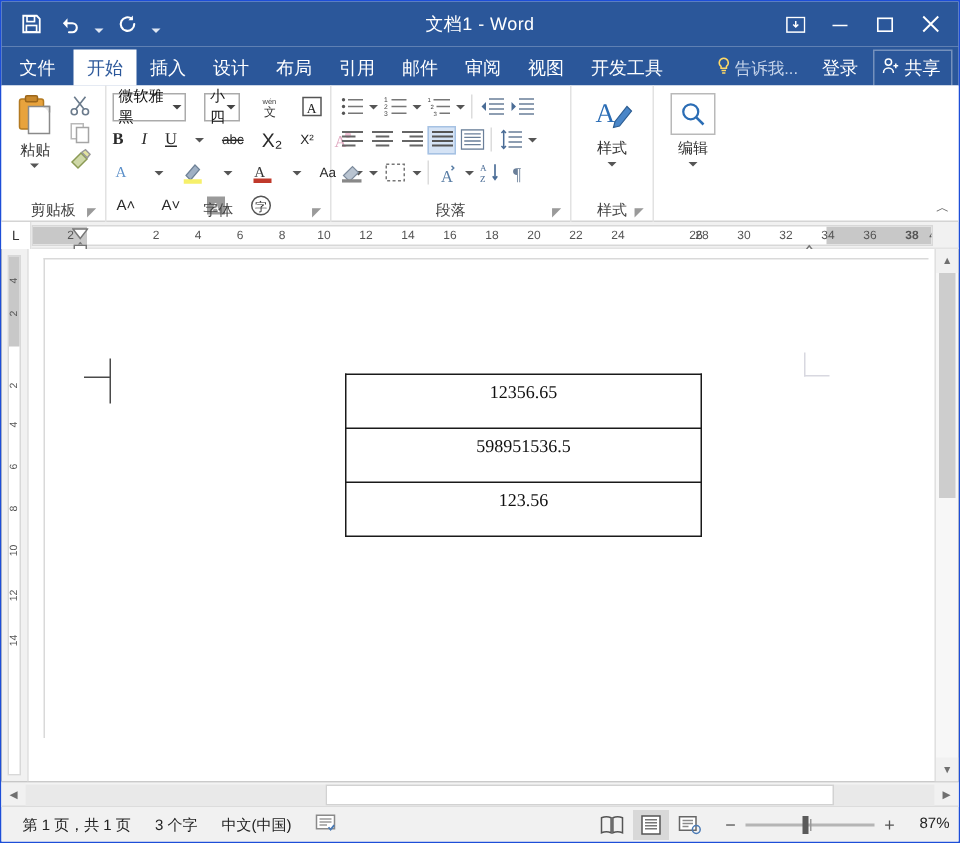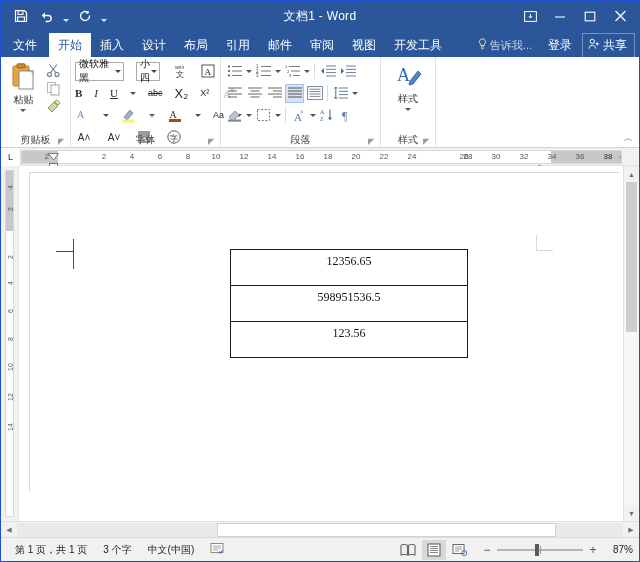--- a/index.html
+++ b/index.html
@@ -818,20 +818,32 @@
               </svg>
           </span>
           <span class="blabel">样式</span>
           <span class="clip-caret"></span>
         </div>
       </div>
       <div class="glabel">样式</div>
       <div class="glaunch">◤</div>
     </div>
 
+    <div class="rgroup g-edit">
+      <div class="rgroup-body" style="flex-direction:column;align-items:center;">
+        <div class="editbox">
+          <svg width="18" height="18" viewBox="0 0 18 18">
+              <circle cx="7.5" cy="7.5" r="5" fill="none" stroke="#2b6db5" stroke-width="1.5"></circle>
+              <path d="M11.2 11.2 16 16" stroke="#2b6db5" stroke-width="1.7"></path>
+            </svg>
+        </div>
+        <span class="blabel" style="font-size:10px;color:#333;margin-top:2px;">编辑</span>
+        <span class="clip-caret"></span>
+      </div>
+    </div>
 
     <div class="collapse-ribbon">︿</div>
   </div>
 
   <div class="hruler">
     <div class="tabstop">L</div>
     <div class="ruler-track">
       <div class="ruler-margin" style="left:0;width:36px;"></div>
       <div class="ruler-margin" style="right:0;width:70px;"></div>
       <span class="rnum" style="left:25px;">2</span>

